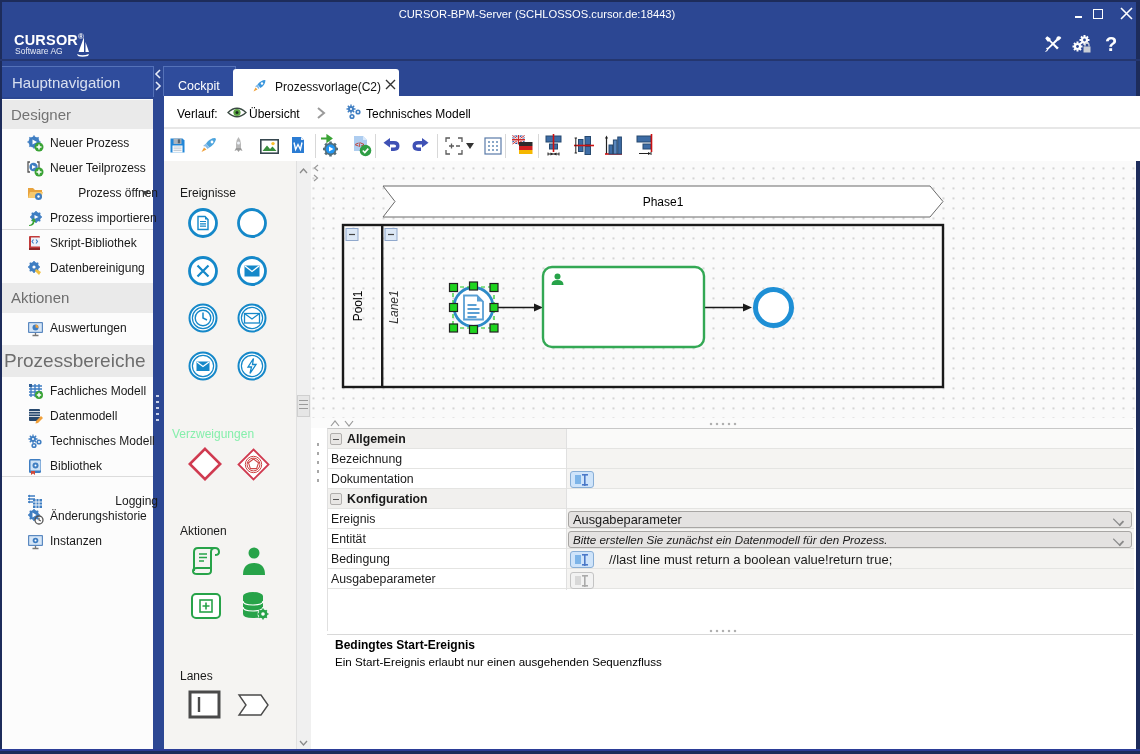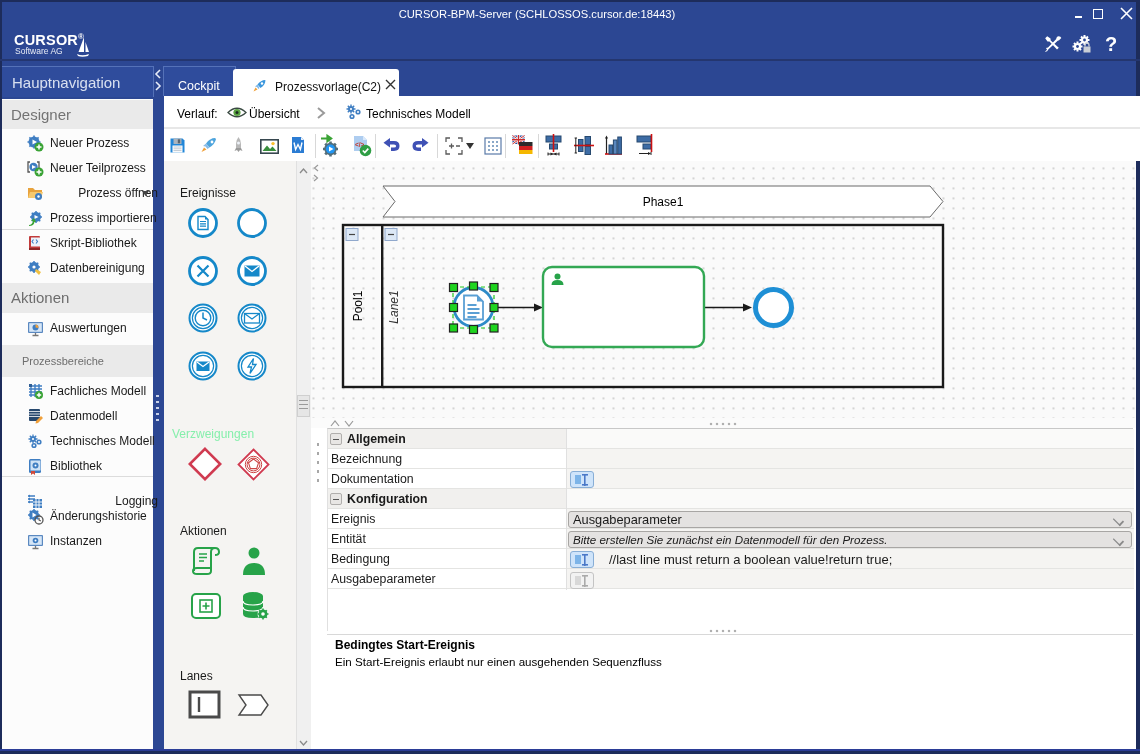--- a/index.html
+++ b/index.html
@@ -119,21 +119,21 @@
             <path d="M9 9 L14 12 L12 15 L8 11 Z" fill="#f0c040"></path>
           </svg></span>Datenbereinigung</div>
     <div class="abs" style="left:0;top:184px;width:151px;height:30px;background:#eaeaea;color:#6d6d6d;font-size:15px;line-height:30px;padding-left:9px;">Aktionen</div>
     <div class="nav" style="top:217px;"><span class="nico"><svg width="17" height="17" viewBox="0 0 17 17">
             <rect x="1" y="2" width="15" height="11" rx="1" fill="#5a88c0"></rect>
             <rect x="2.2" y="3.2" width="12.6" height="8.6" fill="#d6e6f7"></rect>
             <circle cx="8.5" cy="7.5" r="3" fill="#3f7ec2"></circle>
             <path d="M8.5 7.5 L8.5 4.5 A3 3 0 0 1 11.4 8 Z" fill="#f0a03a"></path>
             <path d="M8.5 13 v2 M5.5 15.5 h6" stroke="#777" stroke-width="1.3"></path>
           </svg></span>Auswertungen</div>
-    <div class="abs" style="left:0;top:246px;width:151px;height:32px;background:#eaeaea;color:#6d6d6d;font-size:11px;line-height:32px;padding-left:20px;">Prozessbereiche</div>
+    <div class="abs" style="left:0;top:246px;width:151px;height:32px;background:#eaeaea;color:#6d6d6d;font-size:19px;line-height:32px;padding-left:2px;">Prozessbereiche</div>
     <div class="nav" style="top:280px;"><span class="nico"><svg width="17" height="17" viewBox="0 0 17 17">
             <path d="M2 3 h13 M2 6 h13 M2 9 h13 M2 12 h13" stroke="#3f7ec2" stroke-width="1.4"></path>
             <path d="M4 1 v13 M8 1 v13 M12 1 v13" stroke="#3f7ec2" stroke-width="1.4"></path>
             <path d="M2 1 h3 v3 h-3 Z" fill="#2f5f96"></path>
             <circle cx="12" cy="12" r="4" fill="#3aa335"></circle>
             <path d="M12 9.8 v4.4 M9.8 12 h4.4" stroke="#fff" stroke-width="1.4"></path>
           </svg></span>Fachliches Modell</div>
     <div class="nav" style="top:305px;"><span class="nico"><svg width="17" height="17" viewBox="0 0 17 17">
             <path d="M2 2 Q2 1 3 1 L12 1 Q13 1 13 2 L13 12 Q13 13 12 13 L3 13 Q2 13 2 12 Z" fill="#27486e"></path>
             <path d="M2 3.5 h11 M2 6 h11 M2 8.5 h11" stroke="#fff" stroke-width="0.8"></path>

